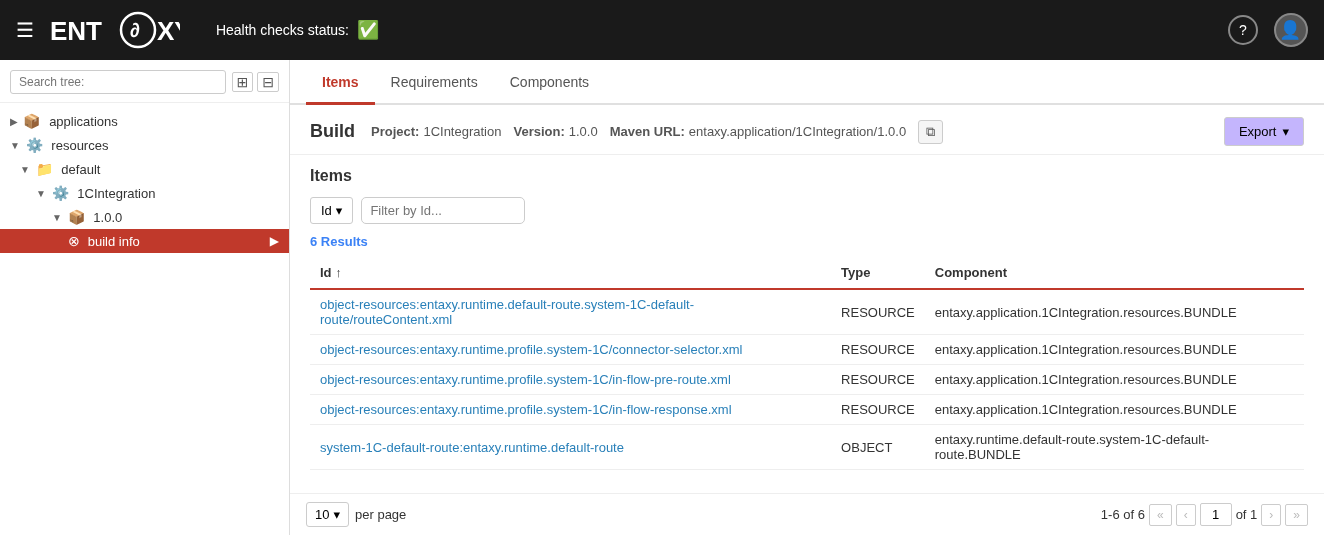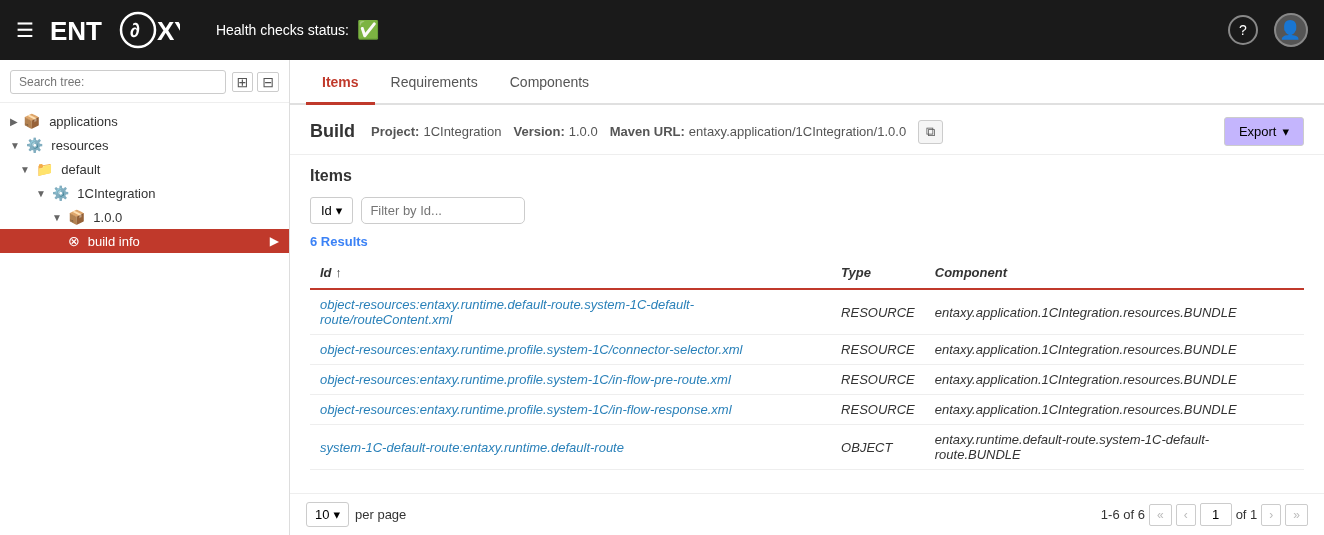--- a/index.html
+++ b/index.html
@@ -259,21 +259,20 @@
       font-weight: bold;
       color: #3b82f6;
       margin-bottom: 8px;
     }
 
     
     .data-table {
       width: 100%;
       border-collapse: collapse;
       font-size: 13px;
-      font-style: italic;
     }
     .data-table th {
       text-align: left;
       padding: 8px 10px;
       border-bottom: 2px solid #c0392b;
       color: #333;
       font-weight: bold;
       background: #fff;
     }
     .data-table th.sortable { cursor: pointer; }

